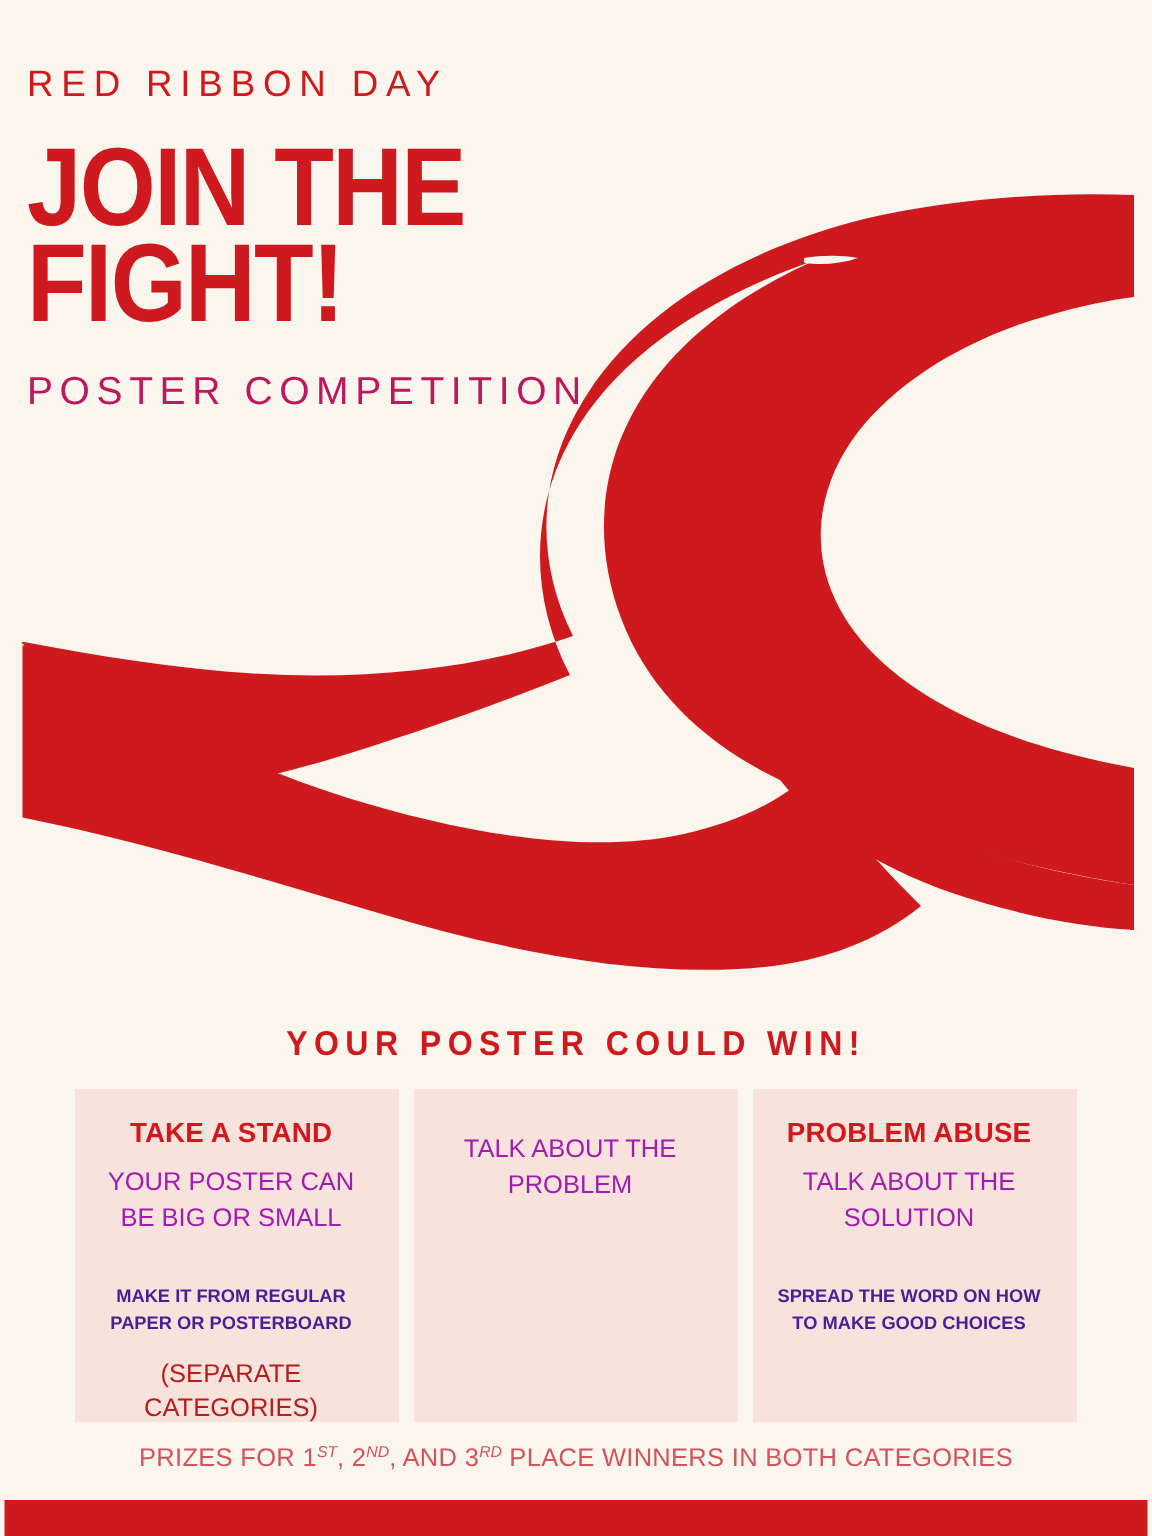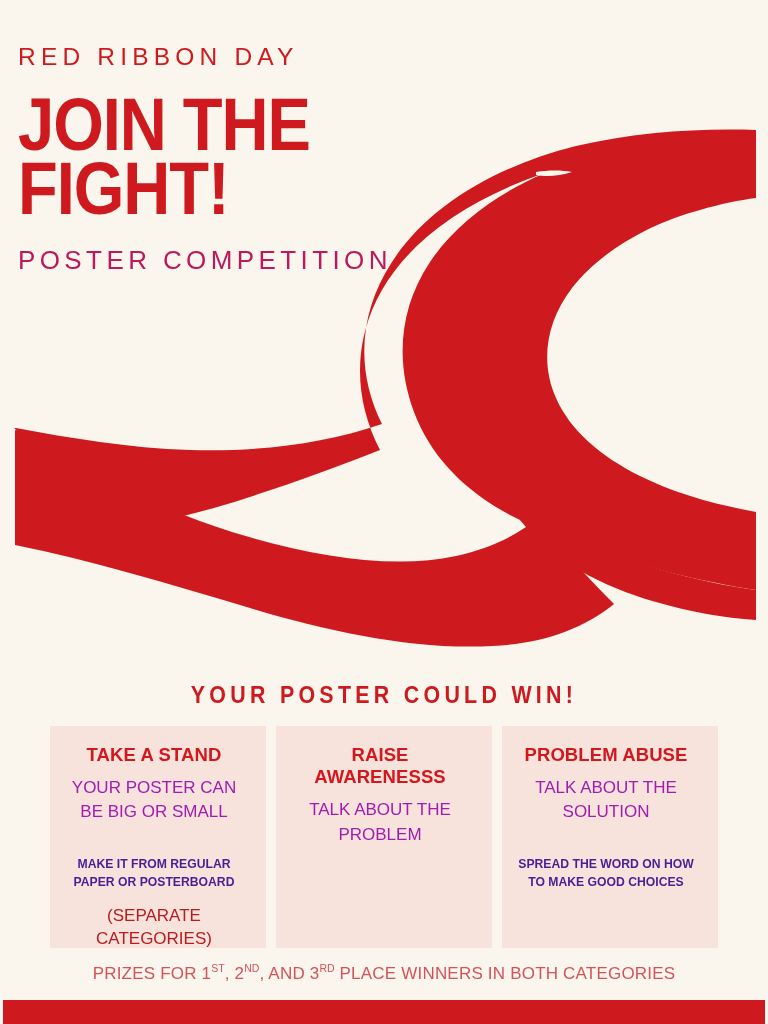--- a/index.html
+++ b/index.html
@@ -140,20 +140,21 @@
     text-align: center;
     color: #d3535a;
     font-size: 17px;
     letter-spacing: 0.2px;
     z-index: 5;
   }
   #prize-line sup {
     font-size: 0.62em;
     vertical-align: super;
     letter-spacing: 0;
+    font-style: italic;
   }
 
   
   #bottom-bar {
     position: absolute;
     left: 3px;
     top: 1000px;
     width: 762px;
     height: 24px;
     background: #ce1a1e;
@@ -229,21 +230,20 @@
   <div id="panels">
 
     <div class="panel">
       <div class="panel-title">TAKE A STAND</div>
       <div class="panel-body">YOUR POSTER CAN BE BIG OR SMALL</div>
       <div class="panel-note">MAKE IT FROM REGULAR PAPER OR POSTERBOARD</div>
       <div class="panel-sub">(SEPARATE CATEGORIES)</div>
     </div>
 
     <div class="panel">
-      <div class="panel-title">RAISE AWARENESSS</div>
       <div class="panel-body">TALK ABOUT THE PROBLEM</div>
       <div class="panel-sub"></div>
     </div>
 
     <div class="panel">
       <div class="panel-title">PROBLEM ABUSE</div>
       <div class="panel-body">TALK ABOUT THE SOLUTION</div>
       <div class="panel-note">SPREAD THE WORD ON HOW TO MAKE GOOD CHOICES</div>
       <div class="panel-sub"></div>
     </div>

